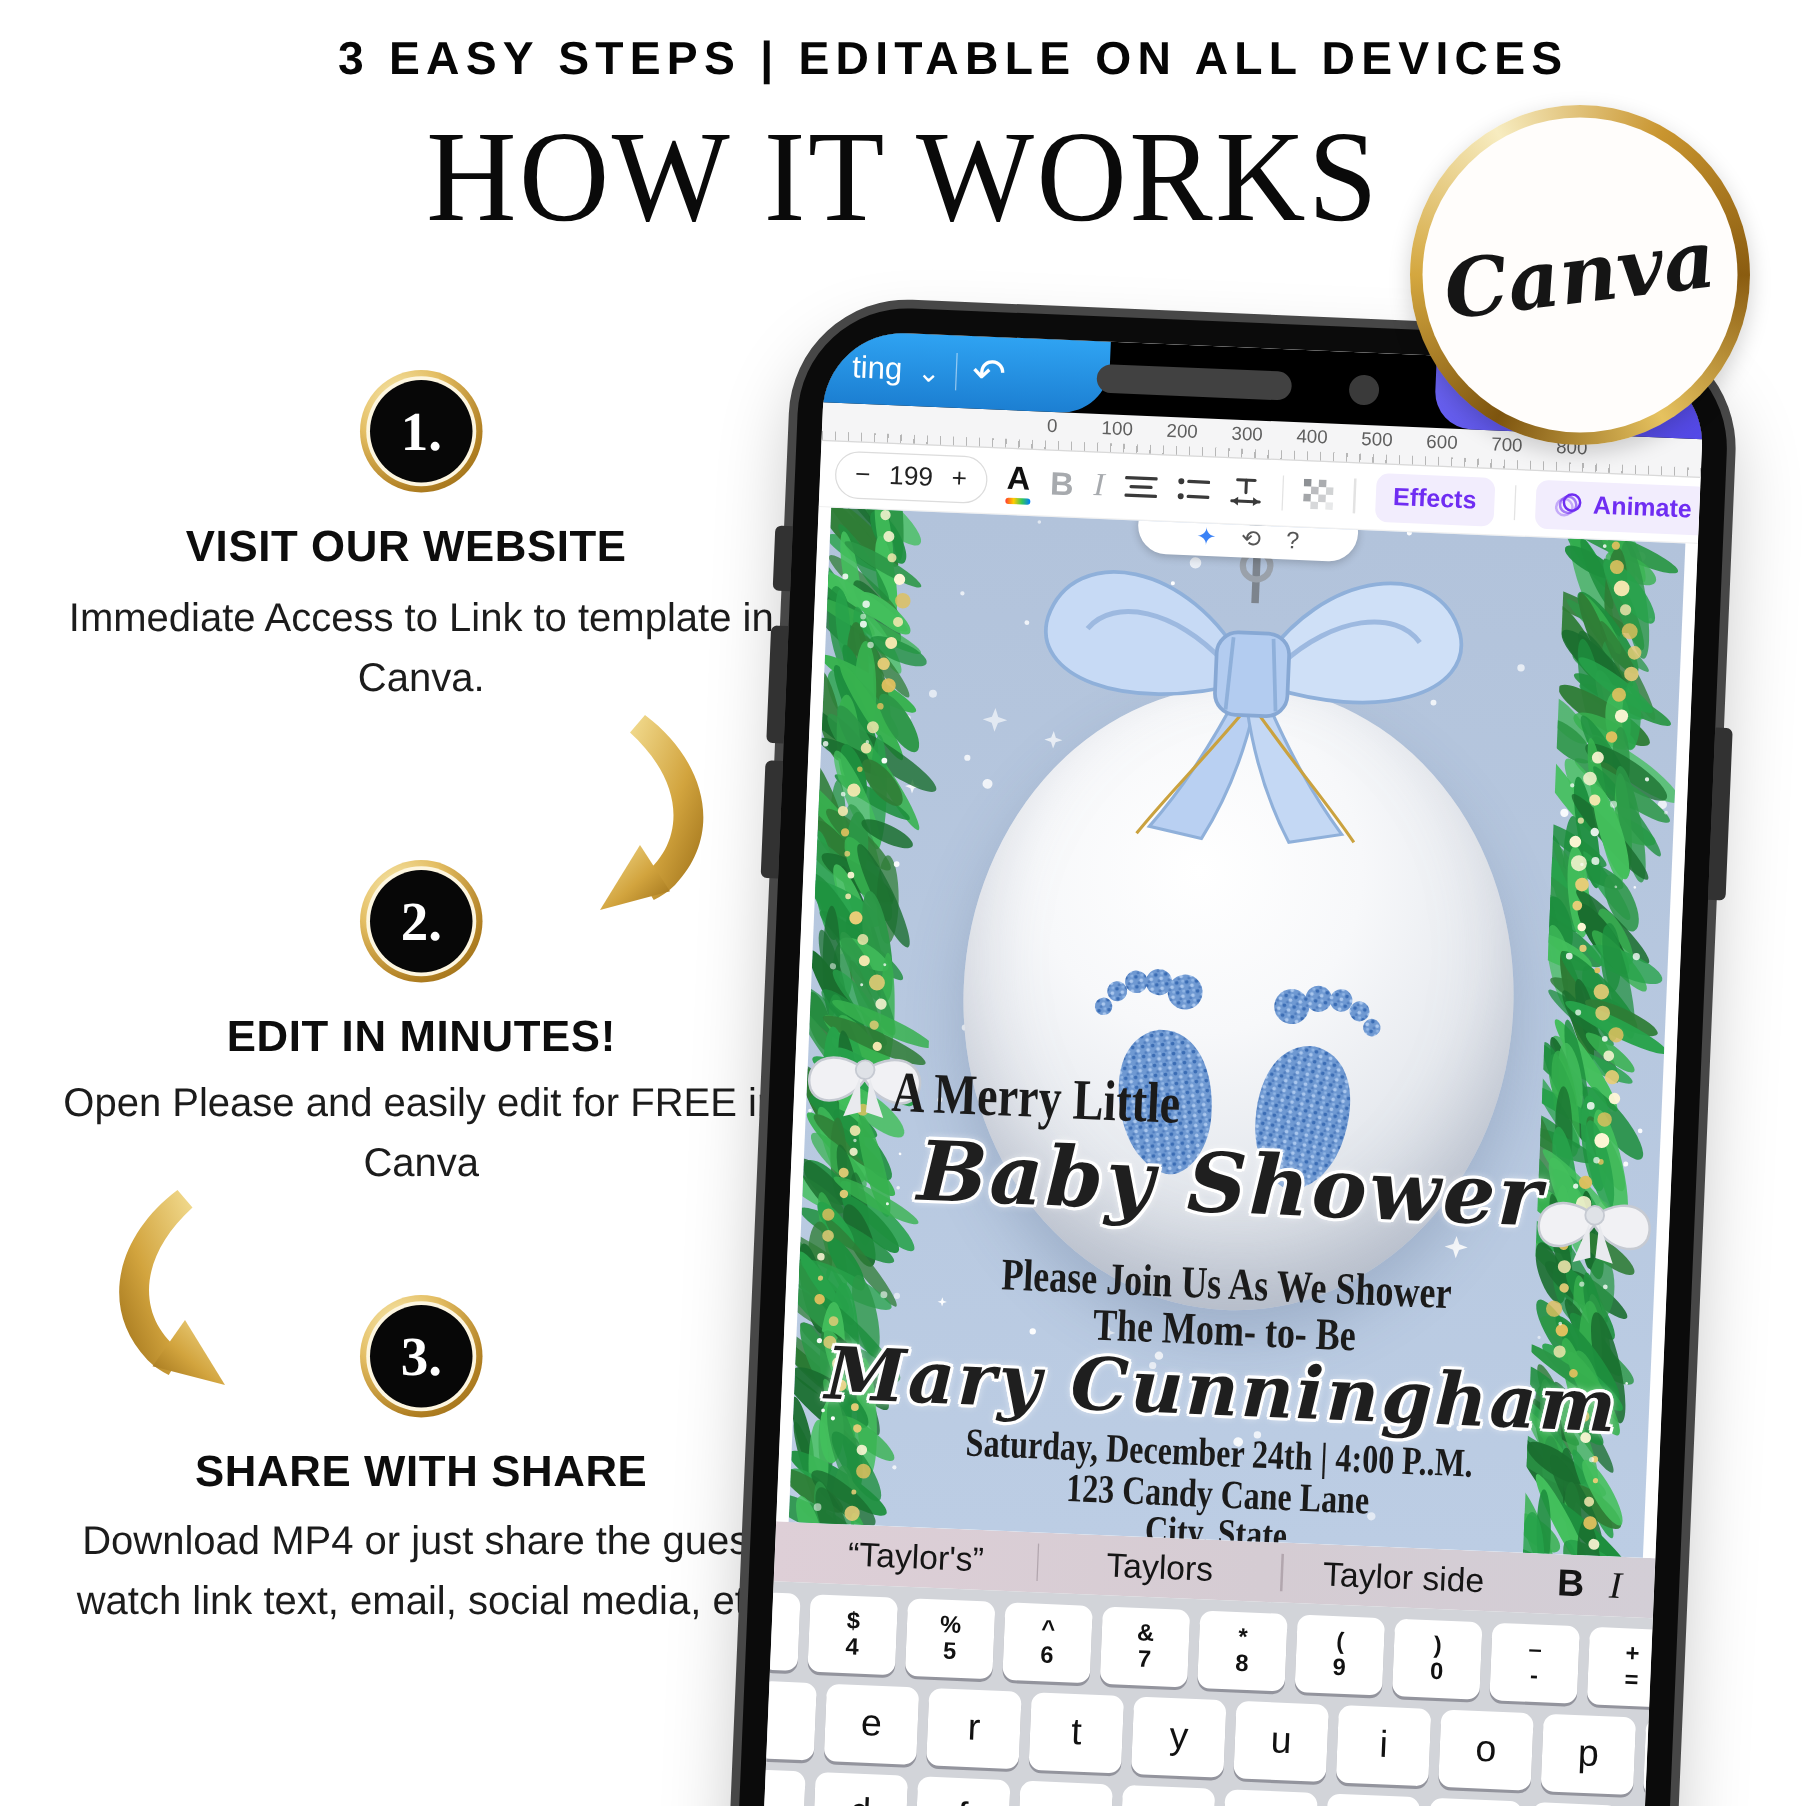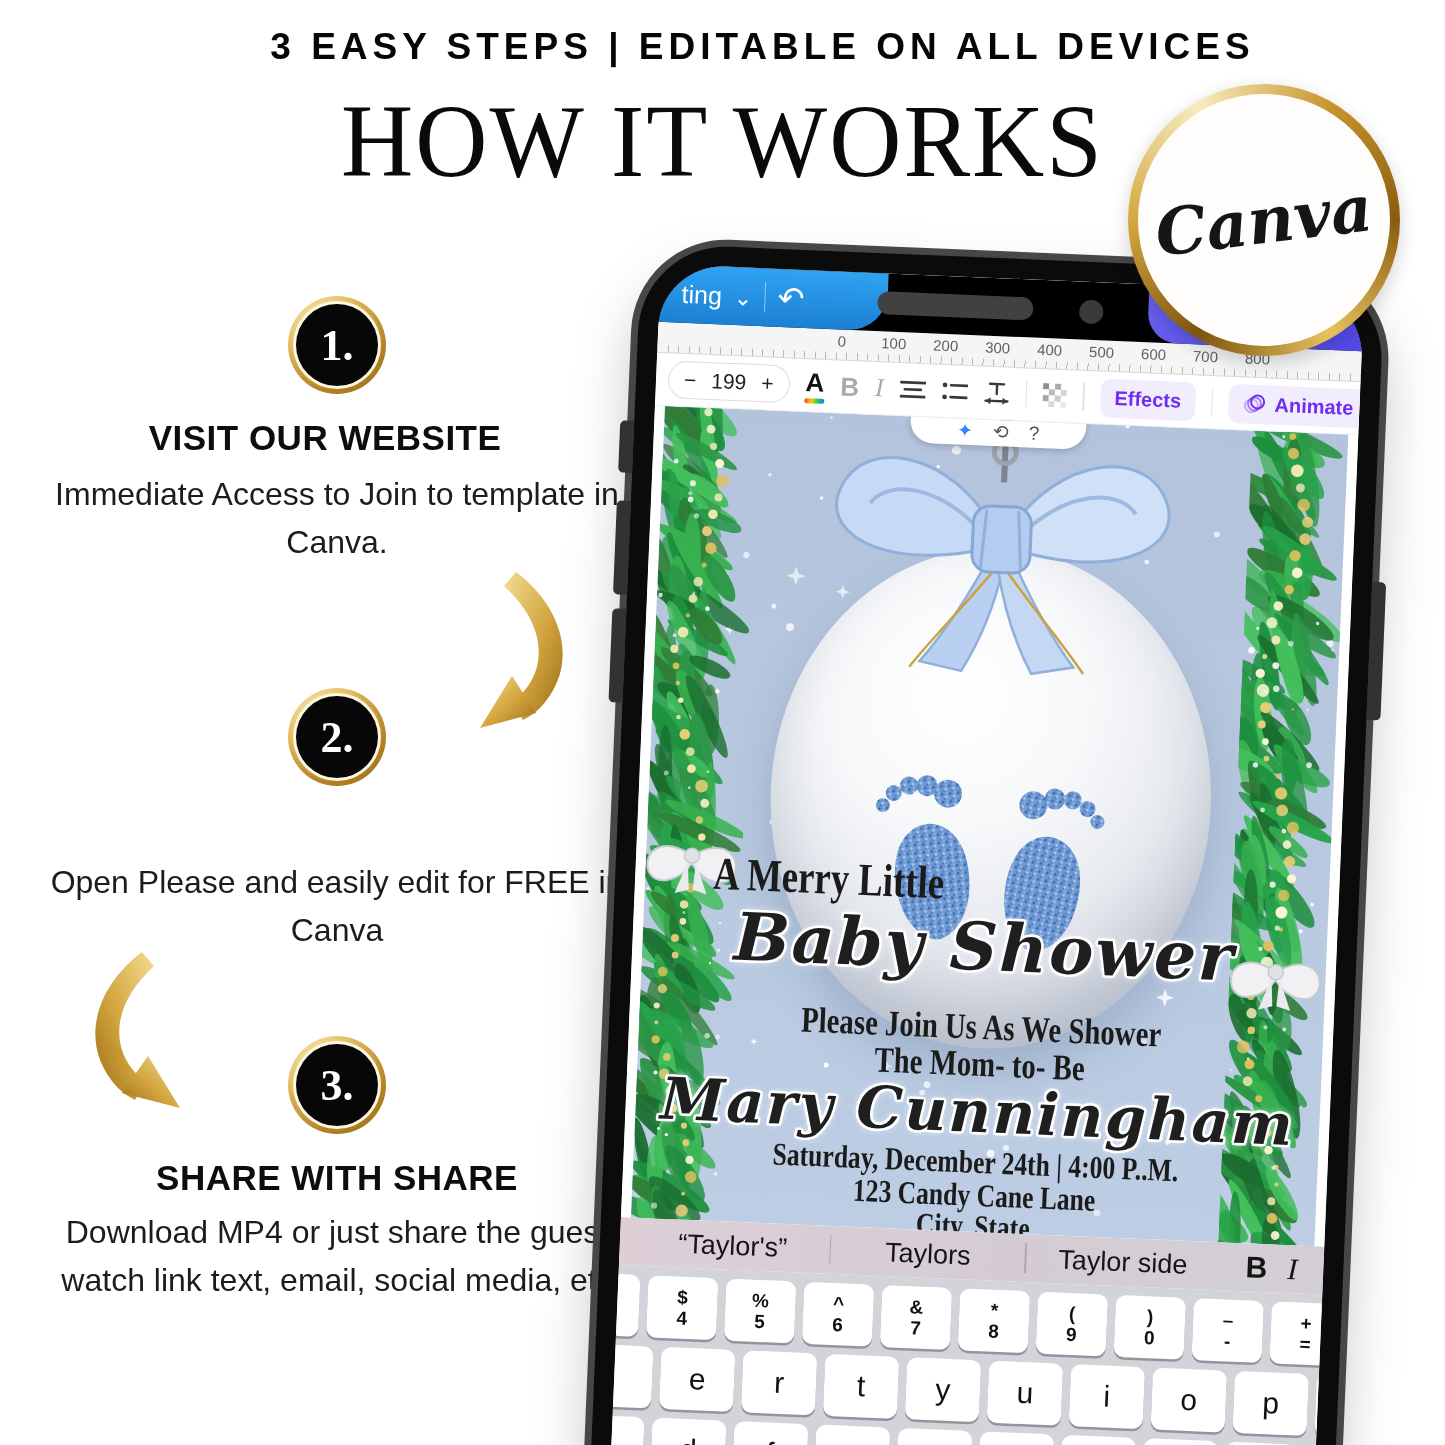--- a/index.html
+++ b/index.html
@@ -163,25 +163,26 @@
     </linearGradient>
       </defs>
     <path d="M80,2 C32,38 16,96 56,138 C61,143 67,147 73,150 L84,132 C48,106 46,58 92,16 Z" fill="url(#g2)"></path>
     <polygon points="118,158 60,143 86,106" fill="url(#g2)"></polygon>
   </svg>
 
   <div class="step-badge" style="left:288px;top:296px;">
     <span>1.</span>
     </div>
   <div class="step-title" style="left:5px;top:418px;">VISIT OUR WEBSITE</div>
-  <div class="step-desc" style="left:17px;top:470px;">Immediate Access to Join to template in Canva.</div>
+  <div class="step-desc" style="left:17px;top:470px;">Immediate Access to Link to template in Canva.</div>
 
   <div class="step-badge" style="left:288px;top:688px;">
     <span>2.</span>
     </div>
+  <div class="step-title" style="left:17px;top:810px;">EDIT IN MINUTES!</div>
   <div class="step-desc" style="left:17px;top:858px;">Open Please and easily edit for FREE in Canva</div>
 
   <div class="step-badge" style="left:288px;top:1036px;">
     <span>3.</span>
     </div>
   <div class="step-title" style="left:17px;top:1158px;">SHARE WITH SHARE</div>
   <div class="step-desc" style="left:57px;top:1208px;width:560px;">Download MP4 or just share the guest watch link text, email, social media, etc</div>
 
   <div class="phone">
     <div class="side-btn sb-l" style="top:178px;height:52px;"></div>

